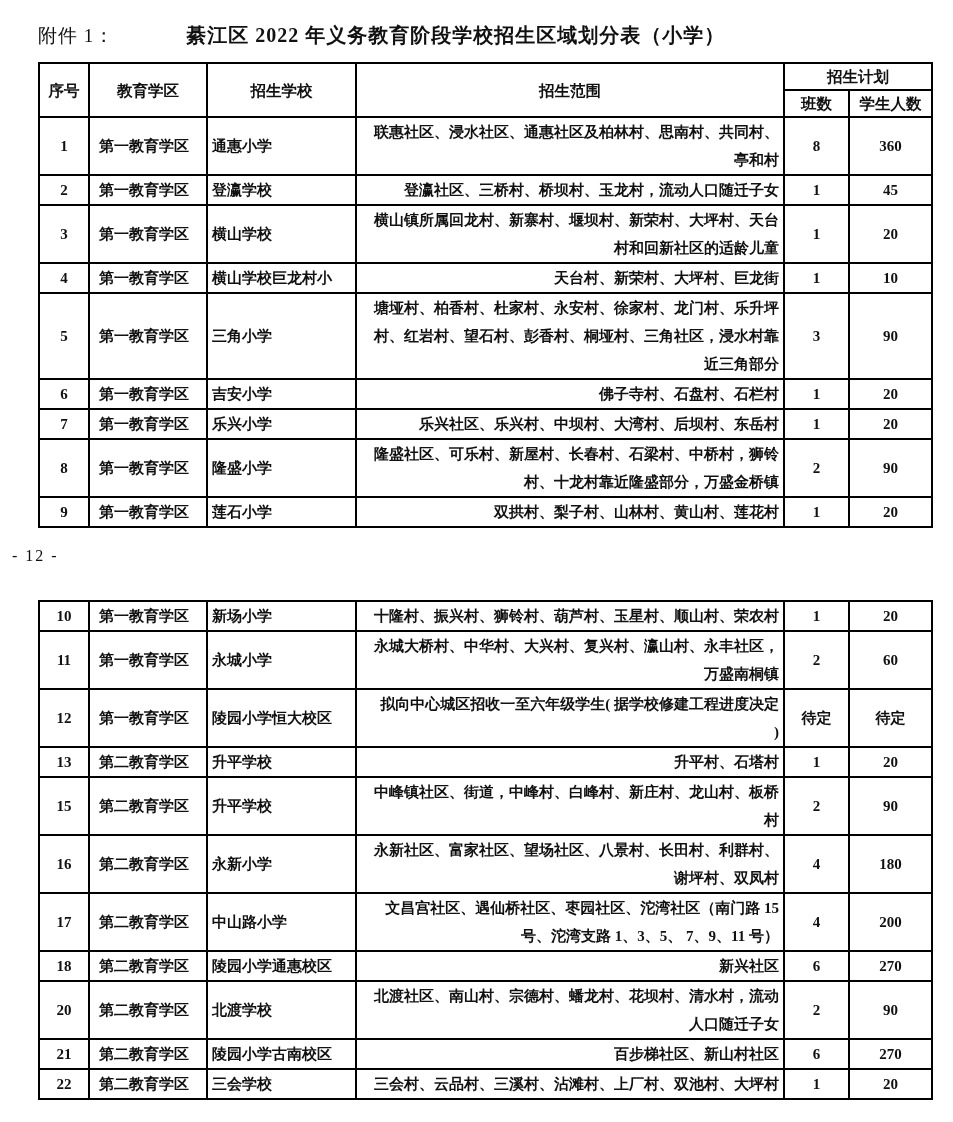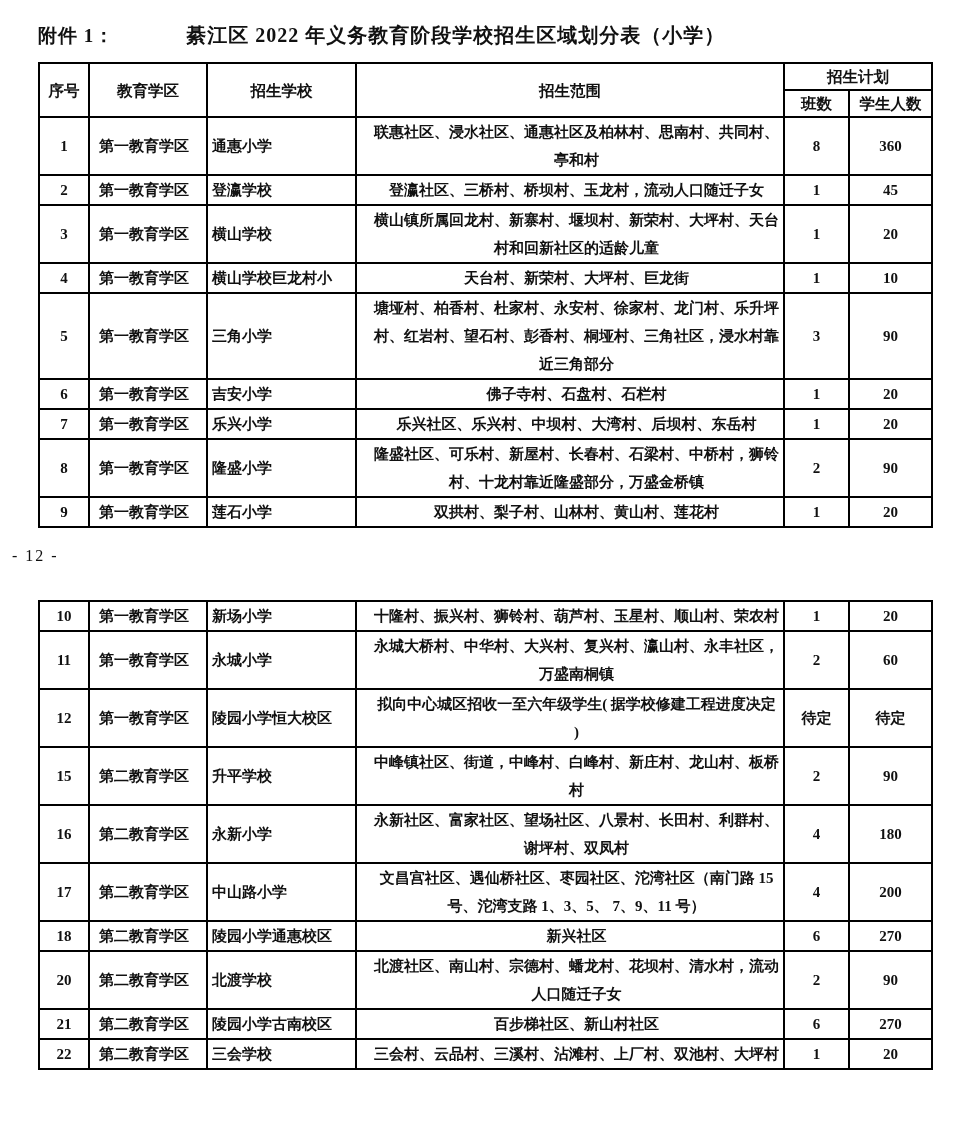--- a/index.html
+++ b/index.html
@@ -12,21 +12,21 @@
     overflow: hidden;
   }
   .doc-header {
     position: absolute;
     top: 22px; left: 38px; right: 20px;
     display: flex;
     align-items: baseline;
   }
   .attachment-label {
     font-size: 19px;
-    font-weight: bold;
+    font-weight: normal;
     letter-spacing: 1px;
     white-space: nowrap;
   }
   .doc-title {
     font-size: 20px;
     font-weight: bold;
     margin-left: 72px;
     letter-spacing: 1px;
     white-space: nowrap;
   }
@@ -50,21 +50,21 @@
   table.roster thead th {
     text-align: center;
     font-size: 15.5px;
     line-height: 25px;
     height: 27px;
     padding: 0 2px;
   }
   td.c-seq { text-align: center; font-weight: normal; font-size: 16px; }
   td.c-district { text-align: left; padding-left: 9px; }
   td.c-school { text-align: left; padding-left: 4px; }
-  td.c-scope { text-align: center; padding: 0 4px 0 17px; word-break: break-all; border-radius: 21px; }
+  td.c-scope { text-align: right; padding: 0 4px 0 17px; word-break: break-all; border-radius: 21px; }
   td.c-classes, td.c-students { text-align: center; font-size: 16px; }
   td.num-plain { font-weight: normal; }
   .page-number {
     position: absolute;
     top: 547px; left: 12px;
     font-size: 16px;
     font-weight: normal;
     letter-spacing: 2px;
     white-space: nowrap;
   }
@@ -205,20 +205,28 @@
       </tr>
       <tr>
         <td class="c-seq num-plain">12</td>
         <td class="c-district">第一教育学区</td>
         <td class="c-school">陵园小学恒大校区</td>
         <td class="c-scope">拟向中心城区招收一至六年级学生( 据学校修建工程进度决定 )</td>
         <td class="c-classes">待定</td>
         <td class="c-students">待定</td>
       </tr>
       <tr>
+        <td class="c-seq num-plain">13</td>
+        <td class="c-district">第二教育学区</td>
+        <td class="c-school">升平学校</td>
+        <td class="c-scope">升平村、石塔村</td>
+        <td class="c-classes num-plain">1</td>
+        <td class="c-students num-plain">20</td>
+      </tr>
+      <tr>
         <td class="c-seq num-plain">15</td>
         <td class="c-district">第二教育学区</td>
         <td class="c-school">升平学校</td>
         <td class="c-scope">中峰镇社区、街道，中峰村、白峰村、新庄村、龙山村、板桥村</td>
         <td class="c-classes num-plain">2</td>
         <td class="c-students num-plain">90</td>
       </tr>
       <tr>
         <td class="c-seq num-plain">16</td>
         <td class="c-district">第二教育学区</td>

